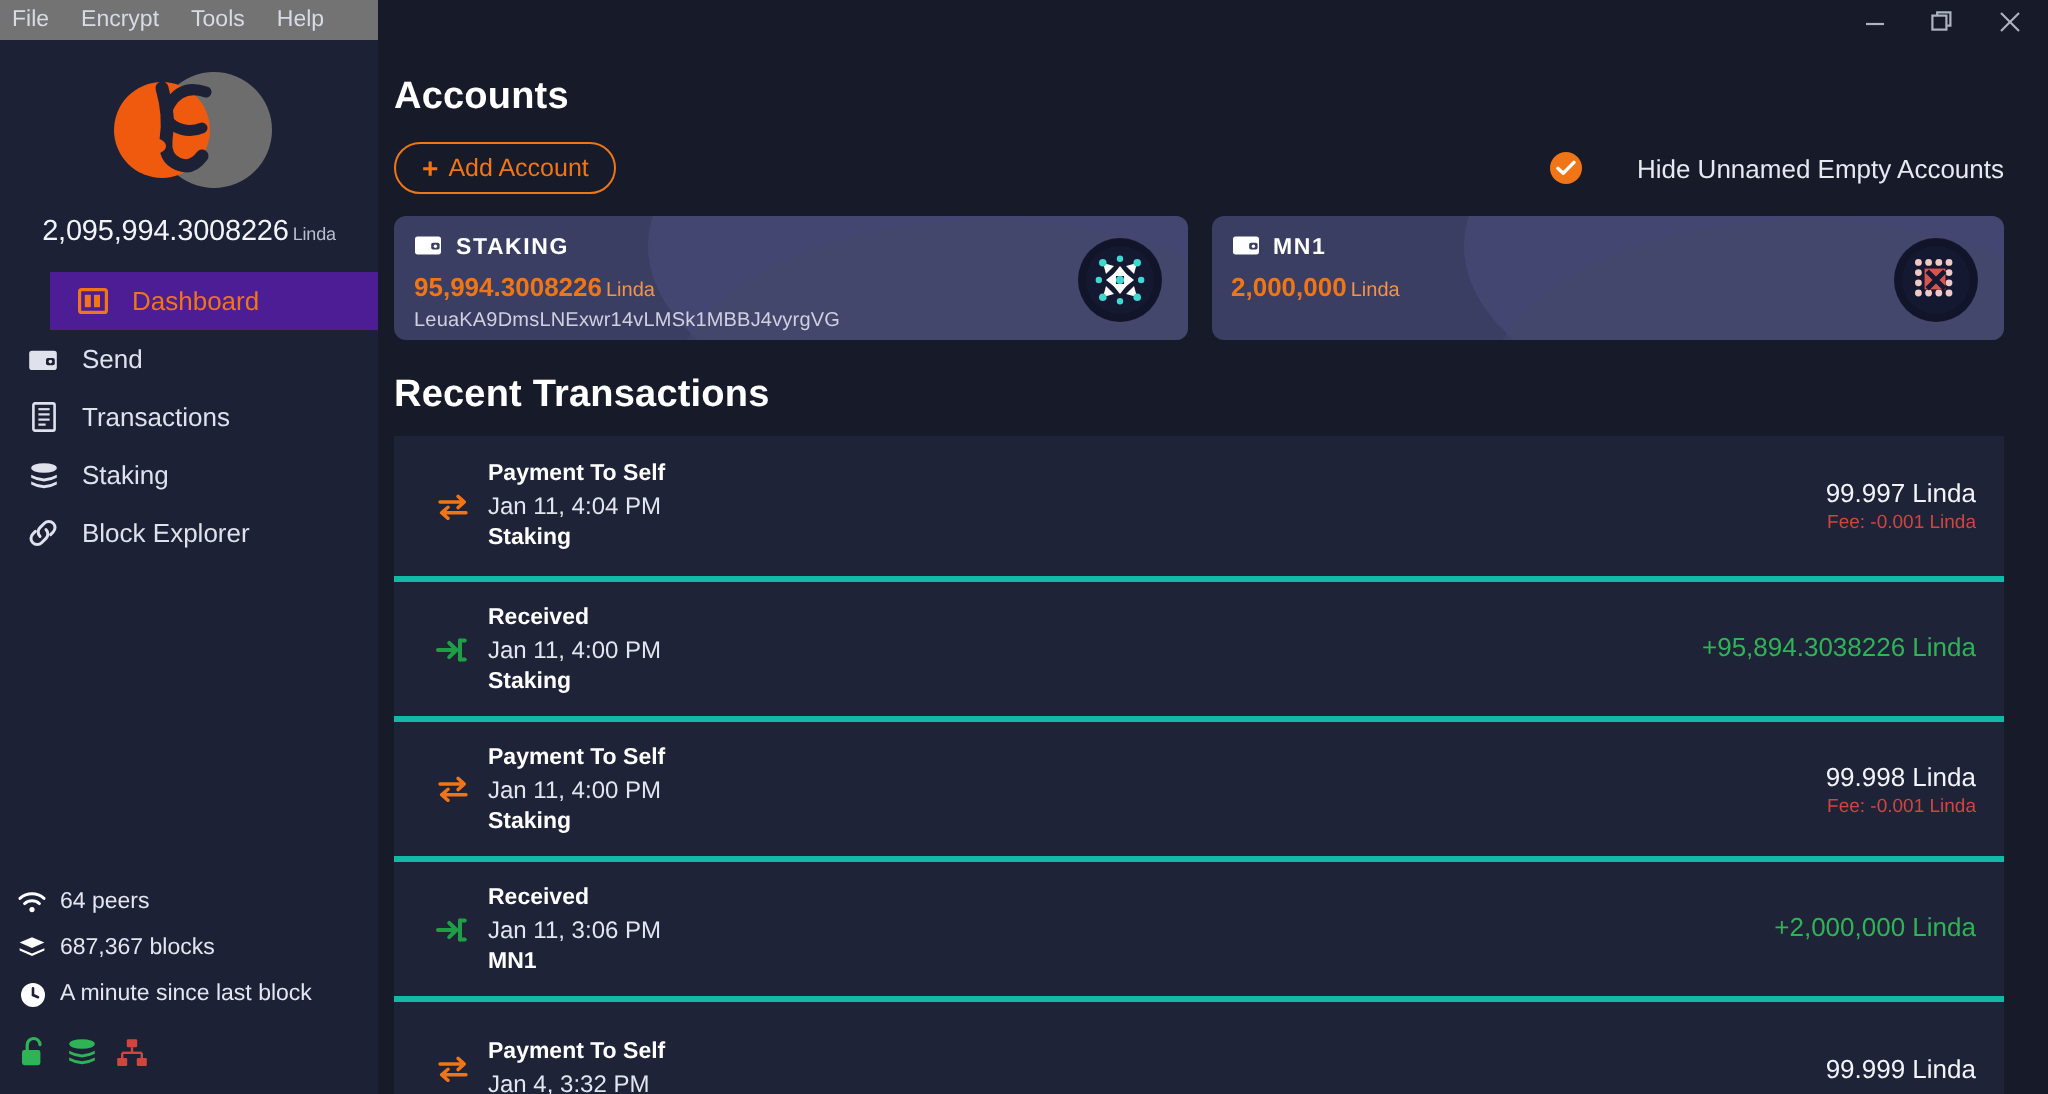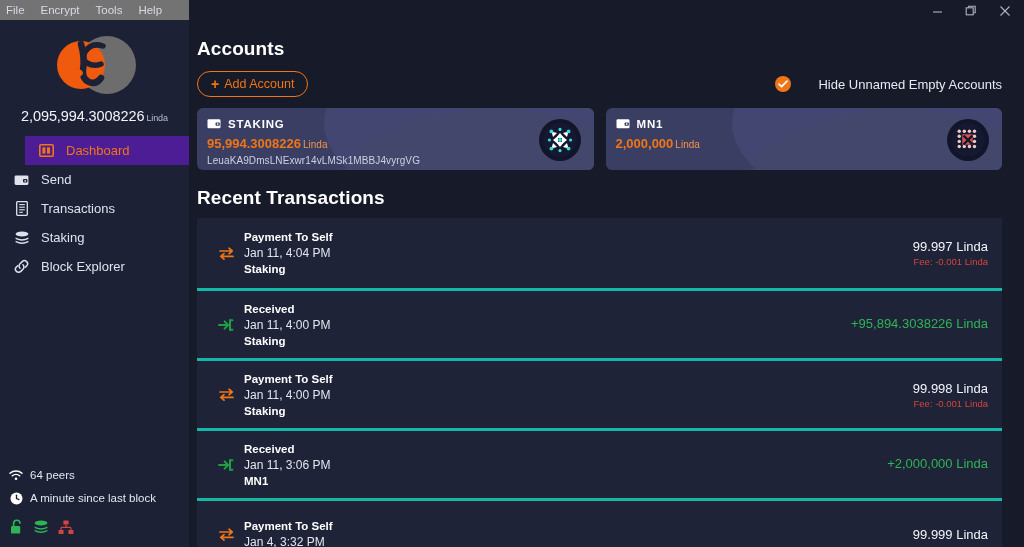--- a/index.html
+++ b/index.html
@@ -247,20 +247,29 @@
     <div class="status">
       <div class="status-line">
         <span class="sico">
           <svg width="14" height="11" viewBox="0 0 14 11">
               <path d="M1 3.2 a9 9 0 0 1 12 0" fill="none" stroke="#ffffff" stroke-width="1.5" stroke-linecap="round"></path>
               <path d="M3.3 5.8 a5.6 5.6 0 0 1 7.4 0" fill="none" stroke="#ffffff" stroke-width="1.5" stroke-linecap="round"></path>
               <circle cx="7" cy="8.8" r="1.3" fill="#ffffff"></circle>
             </svg>
         </span>
         <span>64 peers</span>
+      </div>
+      <div class="status-line">
+        <span class="sico">
+          <svg width="14" height="12" viewBox="0 0 14 12">
+              <path d="M7 0.6 L13.2 3.3 L7 6 L0.8 3.3 Z" fill="#ffffff"></path>
+              <path d="M0.8 6.1 L7 8.8 L13.2 6.1 L13.2 7.3 L7 10 L0.8 7.3 Z" fill="#ffffff"></path>
+            </svg>
+        </span>
+        <span>687,367 blocks</span>
       </div>
       <div class="status-line">
         <span class="sico">
           <svg width="13" height="13" viewBox="0 0 13 13">
               <circle cx="6.5" cy="6.5" r="6" fill="#ffffff"></circle>
               <line x1="6.5" y1="6.5" x2="6.5" y2="3.2" stroke="#1d2136" stroke-width="1.3" stroke-linecap="round"></line>
               <line x1="6.5" y1="6.5" x2="9" y2="7.6" stroke="#1d2136" stroke-width="1.3" stroke-linecap="round"></line>
             </svg>
         </span>
         <span>A minute since last block</span>

